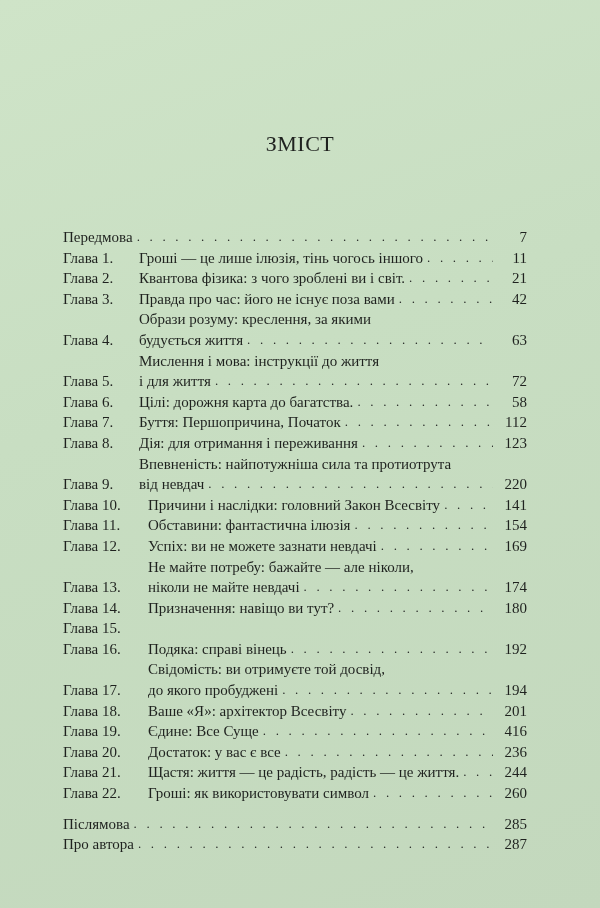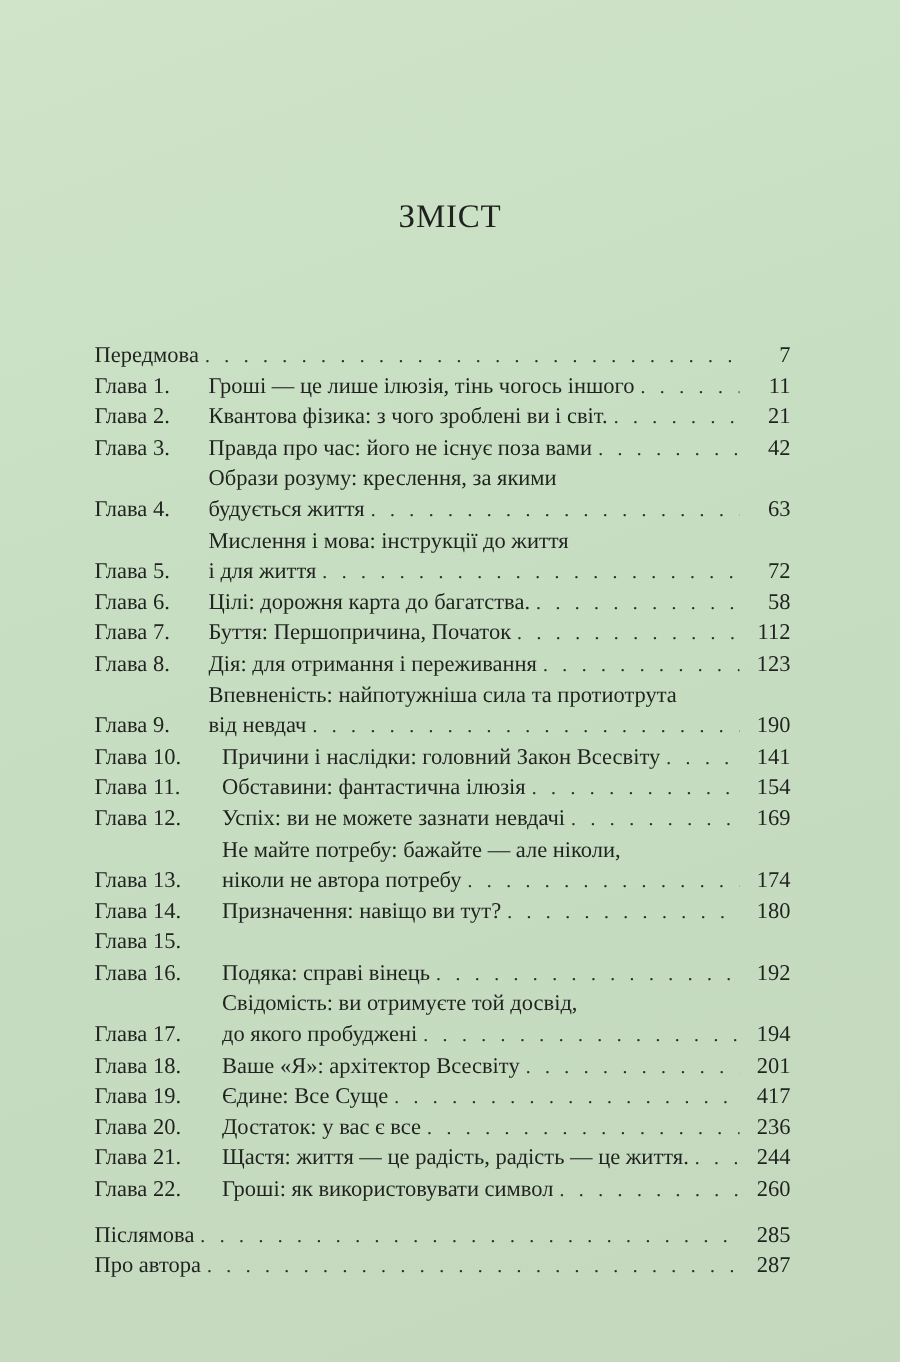--- a/index.html
+++ b/index.html
@@ -134,21 +134,21 @@
       </div>
       <div class="row">
         <span class="label ch">Глава 9.</span>
         <div class="body">
           <div class="line">
             <span class="text">Впевненість: найпотужніша сила та протиотрута</span>
           </div>
           <div class="line">
             <span class="text">від невдач</span>
             <span class="dots"></span>
-            <span class="num">190</span>
+            <span class="num">220</span>
           </div>
         </div>
       </div>
       <div class="row">
         <span class="label ch2">Глава 10.</span>
         <div class="body">
           <div class="line">
             <span class="text">Причини і наслідки: головний Закон Всесвіту</span>
             <span class="dots"></span>
             <span class="num">141</span>
@@ -175,21 +175,21 @@
           </div>
         </div>
       </div>
       <div class="row">
         <span class="label ch2">Глава 13.</span>
         <div class="body">
           <div class="line">
             <span class="text">Не майте потребу: бажайте — але ніколи,</span>
           </div>
           <div class="line">
-            <span class="text">ніколи не автора потребу</span>
+            <span class="text">ніколи не майте невдачі</span>
             <span class="dots"></span>
             <span class="num">174</span>
           </div>
         </div>
       </div>
       <div class="row">
         <span class="label ch2">Глава 14.</span>
         <div class="body">
           <div class="line">
             <span class="text">Призначення: навіщо ви тут?</span>
@@ -233,21 +233,21 @@
             <span class="num">201</span>
           </div>
         </div>
       </div>
       <div class="row">
         <span class="label ch2">Глава 19.</span>
         <div class="body">
           <div class="line">
             <span class="text">Єдине: Все Суще</span>
             <span class="dots"></span>
-            <span class="num">417</span>
+            <span class="num">416</span>
           </div>
         </div>
       </div>
       <div class="row">
         <span class="label ch2">Глава 20.</span>
         <div class="body">
           <div class="line">
             <span class="text">Достаток: у вас є все</span>
             <span class="dots"></span>
             <span class="num">236</span>

